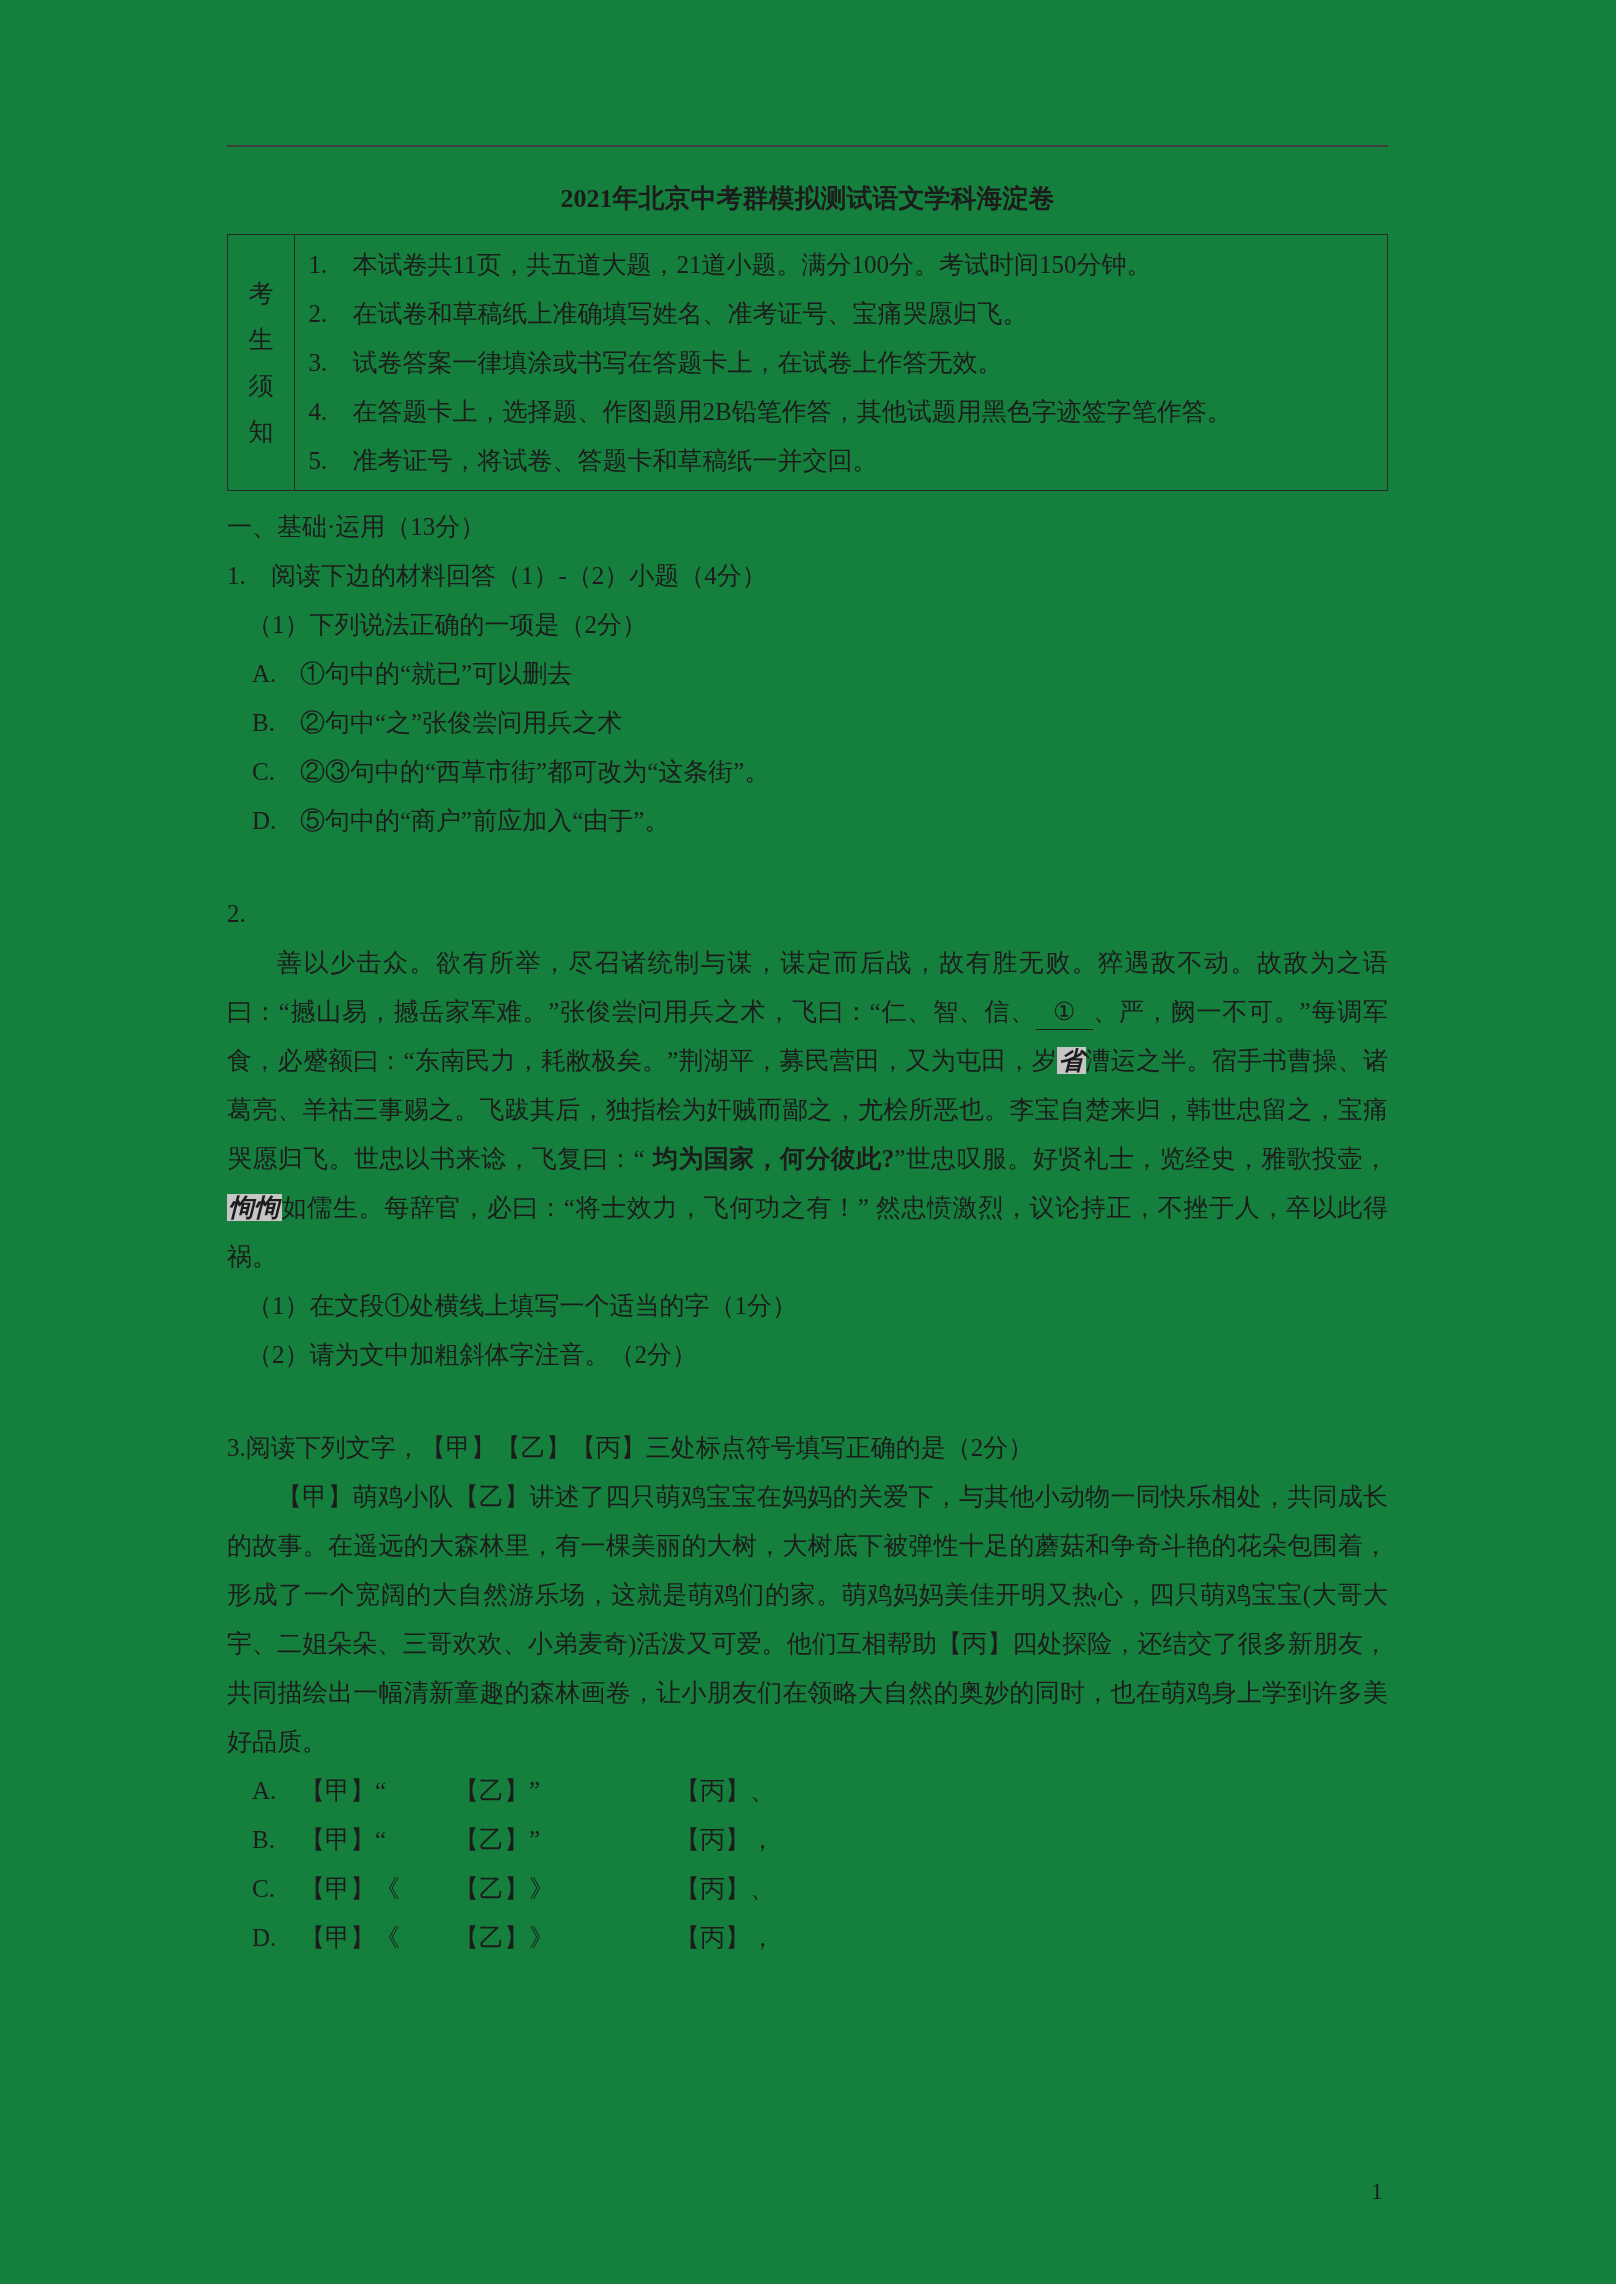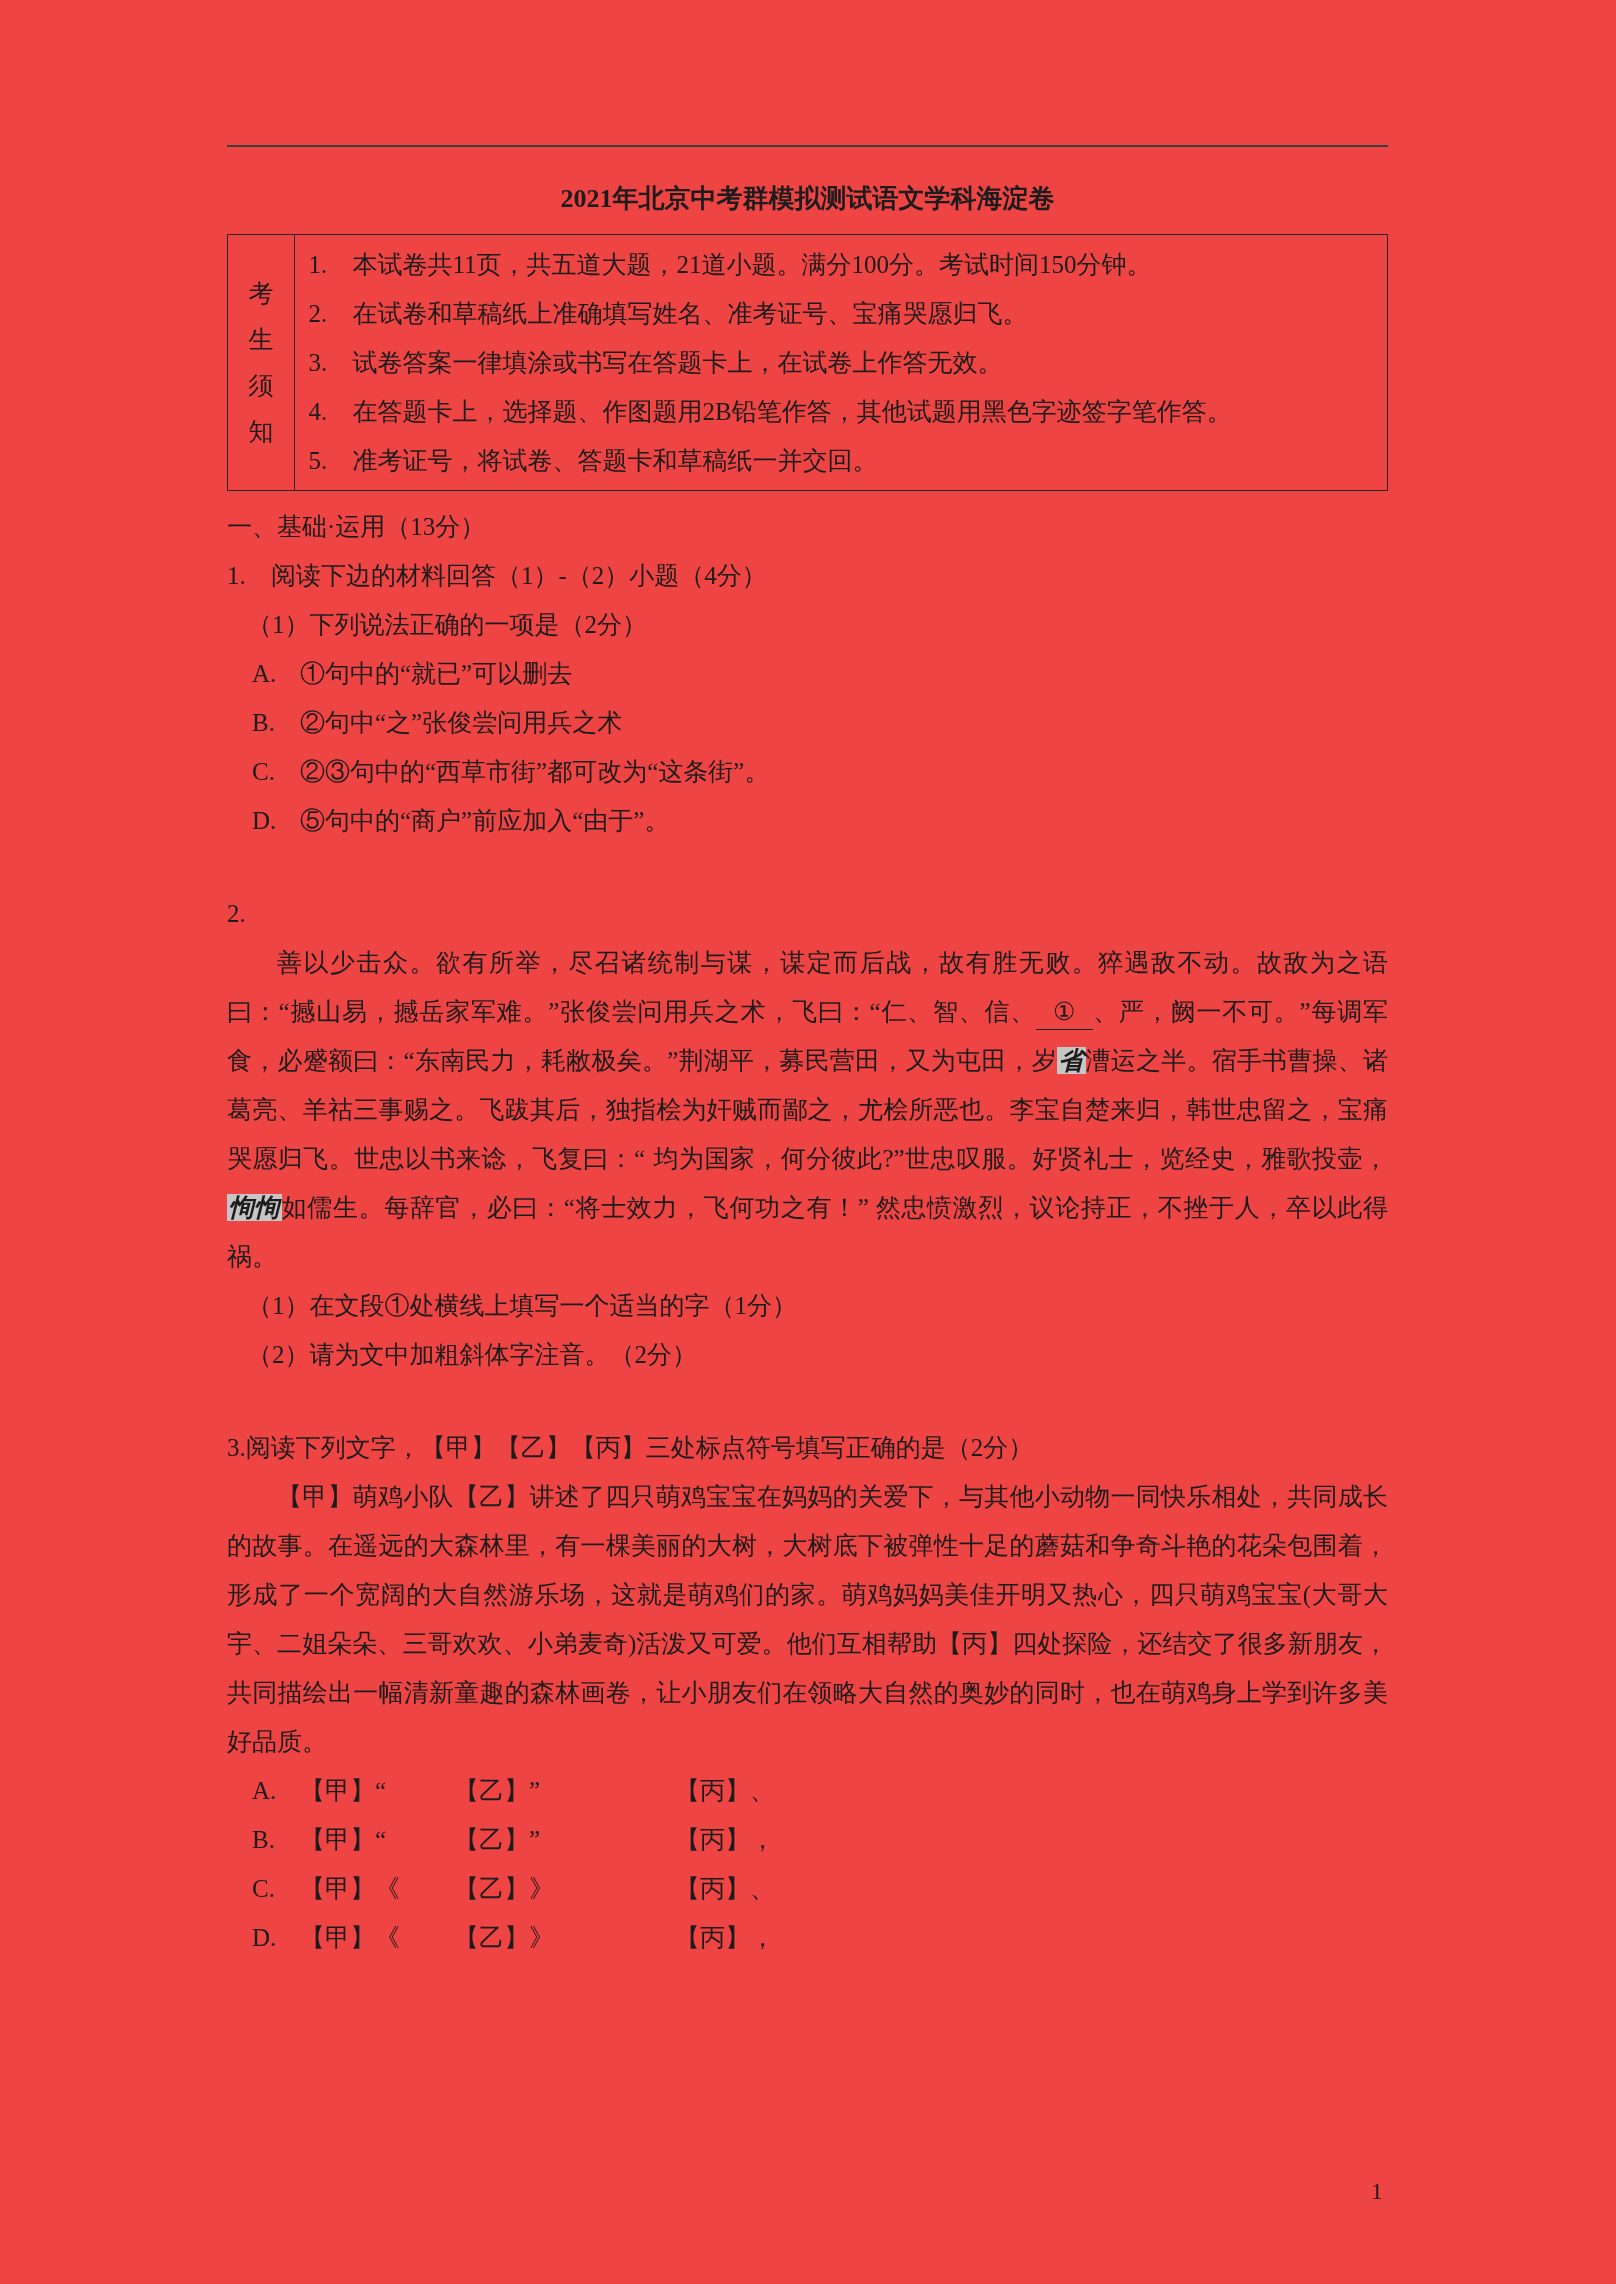--- a/index.html
+++ b/index.html
@@ -1,19 +1,19 @@
 <!DOCTYPE html>
 <html style="font-size:13.5px"><head>
 <meta charset="utf-8">
 <style>
   * { margin: 0; padding: 0; box-sizing: border-box; }
   html, body { background: #ffffff; }
   .page {
     width: 1616px; height: 2284px;
-    background: #ef4444;
+    background: #15803d;
     position: relative;
     font-family: "Liberation Serif", "DejaVu Serif", serif;
     font-size: 25px;
     color: #1c1c1c;
     line-height: 49px;
     overflow: hidden;
   }
   .content { padding: 145px 228px 0 227px; }
   .top-rule { height: 1.7px; background: #3d3d3d; margin-bottom: 32px; }
   .title { font-size: 26px; font-weight: bold; text-align: center; line-height: 40px; margin-bottom: 15px; }
@@ -45,21 +45,21 @@
     border-bottom: 1.7px solid #1c1c1c;
     padding: 0 17px;
     line-height: 34px;
     text-indent: 0;
   }
   .hl-bold-italic {
     font-weight: bold; font-style: italic;
     background: #c6c6c6;
     padding: 0 1.7px;
   }
-  .bold { font-weight: normal; margin-left: 8px; }
+  .bold { font-weight: bold; margin-left: 8px; }
   .page-number { position: absolute; left: 1371px; top: 2167px; font-size: 23.6px; }
 </style>
 </head>
 <body>
 
 <div class="page">
   <div class="content">
 
     <div class="top-rule"></div>
 

